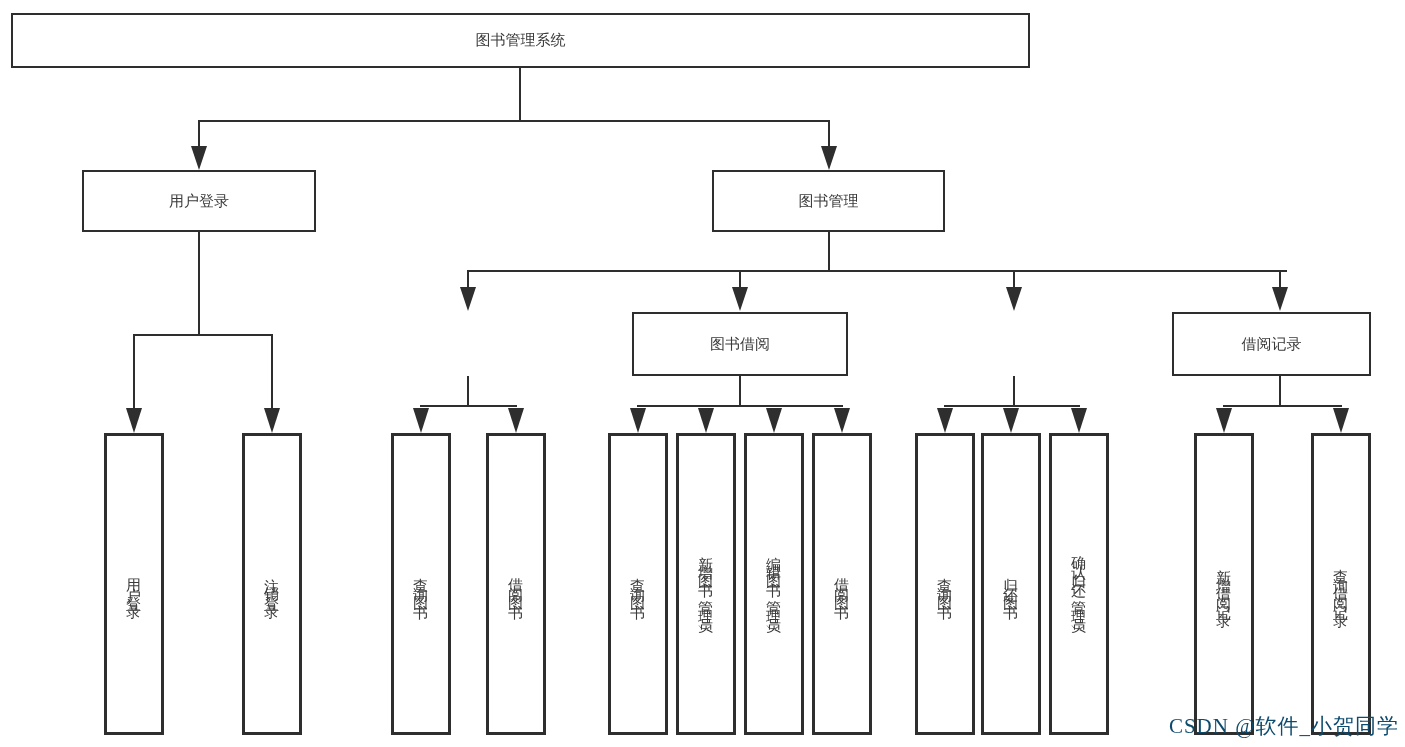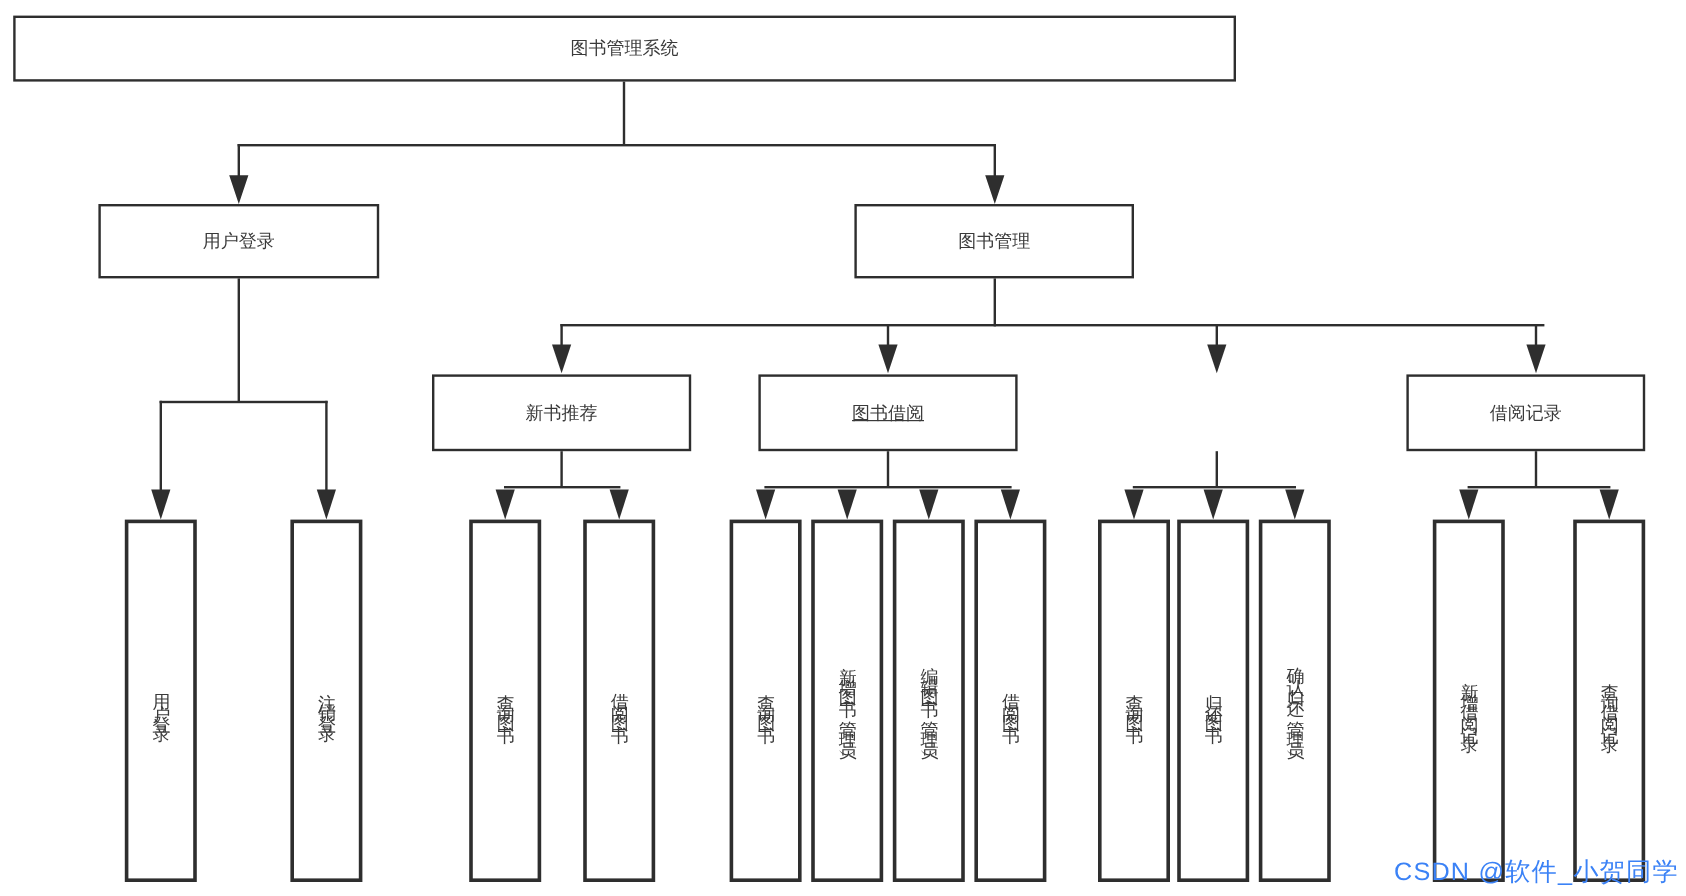--- a/index.html
+++ b/index.html
@@ -19,21 +19,21 @@
   }
   .line{position:absolute;background:#2e2e2e;}
   .ah{
     position:absolute;width:0;height:0;
     border-left:8px solid transparent;border-right:8px solid transparent;
     border-top:24px solid #2e2e2e;
   }
   .ah-leaf{border-top-width:25px;}
   .watermark{
     position:absolute;right:6px;top:712px;z-index:5;
-    font-size:21px;color:#3b82f6;letter-spacing:1px;white-space:nowrap;
+    font-size:21px;color:#0c4a6e;letter-spacing:1px;white-space:nowrap;font-family:Liberation Serif, serif;
   }
 </style>
 </head>
 <body>
 
 <div class="canvas">
 
   <div class="box" style="left:11px;top:13px;width:1019px;height:55px;">
     <span>图书管理系统</span>
   </div>
@@ -63,24 +63,21 @@
   <div class="line" style="left:467px;top:270px;width:820px;height:2px;"></div>
   <div class="line" style="left:467px;top:270px;width:2px;height:19px;"></div>
   <div class="line" style="left:739px;top:270px;width:2px;height:19px;"></div>
   <div class="line" style="left:1013px;top:270px;width:2px;height:19px;"></div>
   <div class="line" style="left:1279px;top:270px;width:2px;height:19px;"></div>
   <div class="ah" style="left:460px;top:287px;"></div>
   <div class="ah" style="left:732px;top:287px;"></div>
   <div class="ah" style="left:1006px;top:287px;"></div>
   <div class="ah" style="left:1272px;top:287px;"></div>
 
-  <div class="box" style="left:360px;top:312px;width:216px;height:64px;">
-    <span>新书推荐</span>
-  </div>
-  <div class="box" style="left:632px;top:312px;width:216px;height:64px;text-decoration:underline;">
+  <div class="box" style="left:632px;top:312px;width:216px;height:64px;">
     <span>图书借阅</span>
   </div>
   <div class="box" style="left:1172px;top:312px;width:199px;height:64px;">
     <span>借阅记录</span>
   </div>
 
   <div class="line" style="left:467px;top:376px;width:2px;height:30px;"></div>
   <div class="line" style="left:420px;top:405px;width:97px;height:2px;"></div>
   <div class="ah ah-leaf" style="left:413px;top:408px;"></div>
   <div class="ah ah-leaf" style="left:508px;top:408px;"></div>

